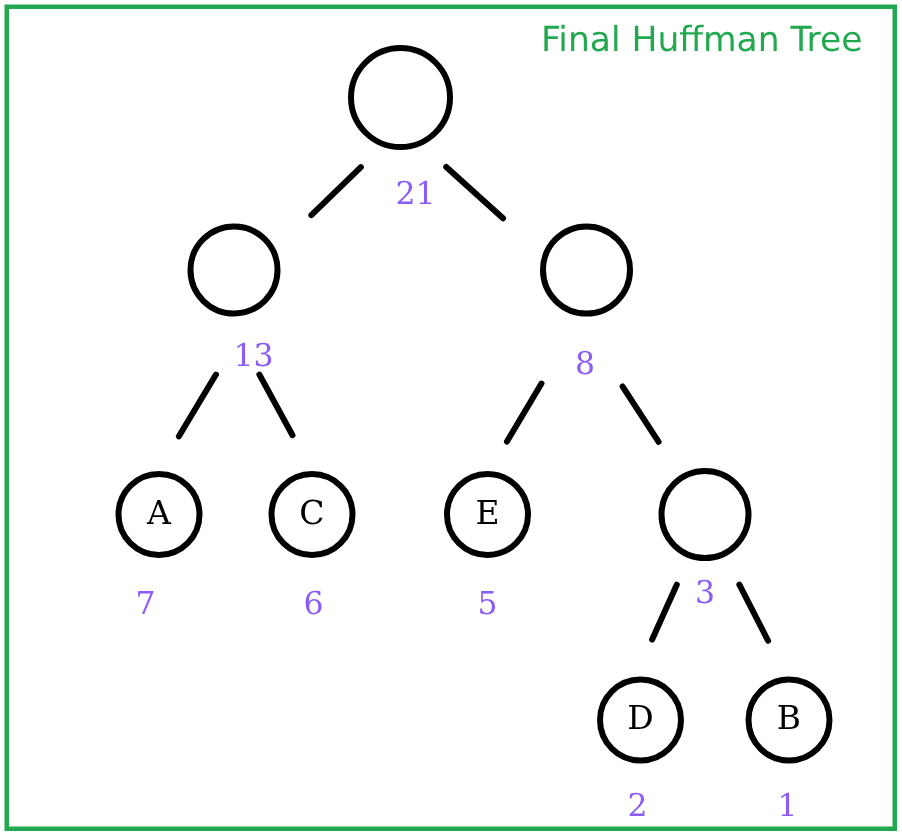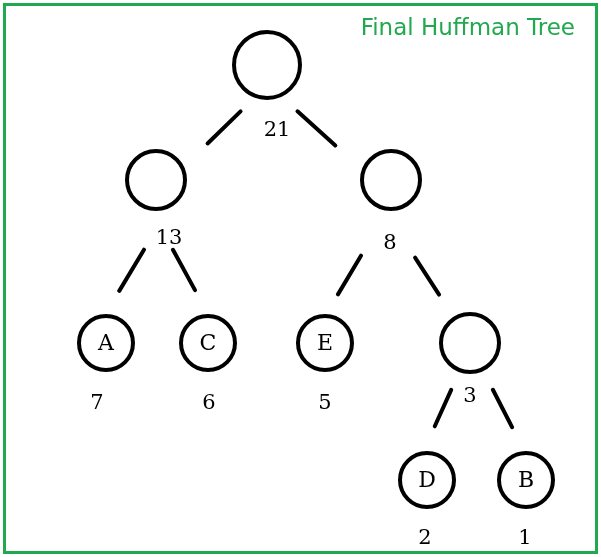--- a/index.html
+++ b/index.html
@@ -48,21 +48,21 @@
   }
   .node-label {
     font-size: 22px;
     color: #000000;
     font-family: "DejaVu Serif", serif;
     line-height: 1;
   }
   .weight {
     position: absolute;
     font-size: 21px;
-    color: #000000;
+    color: #8b5cf6;
     font-family: "DejaVu Serif", serif;
     text-align: center;
     white-space: nowrap;
     transform: translateX(-50%);
   }
   .edge {
     position: absolute;
     background: #000000;
     transform-origin: 0 50%;
     height: 4px;

